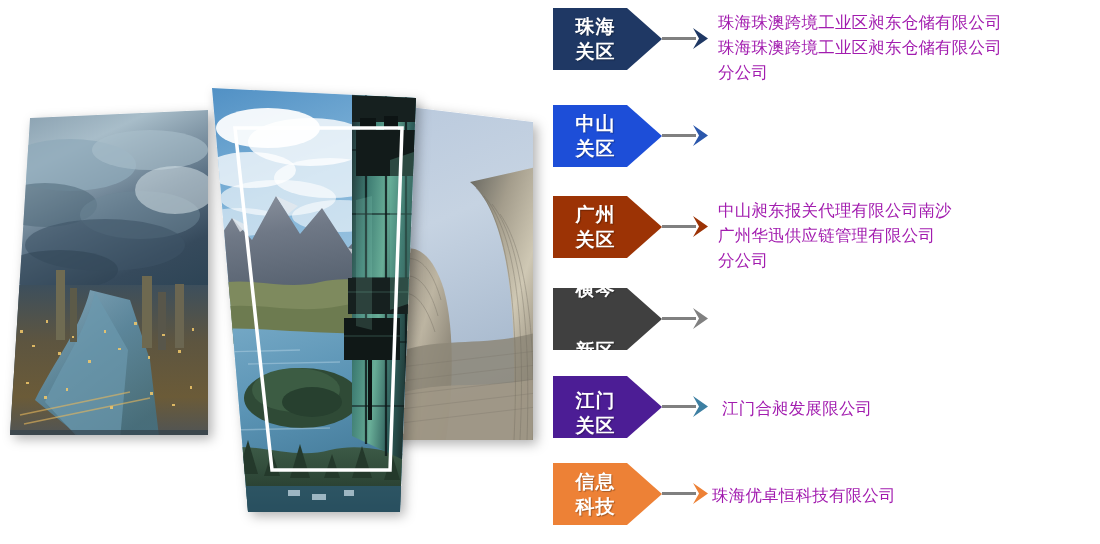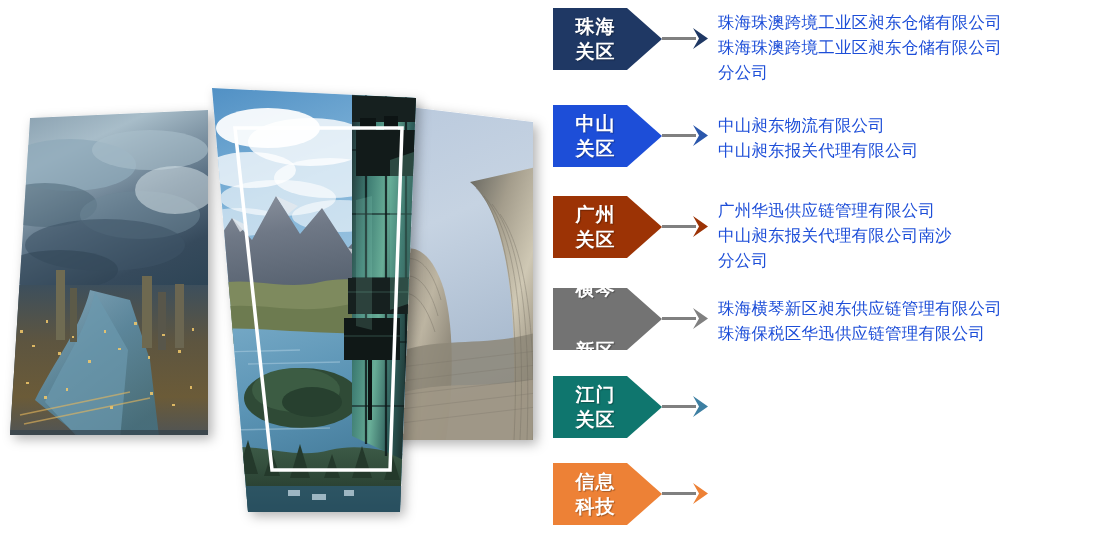--- a/index.html
+++ b/index.html
@@ -89,21 +89,21 @@
     left: 30px;
     top: 20px;
     width: 18px;
     height: 21px;
   }
 
   .desc {
     flex: 1 1 auto;
     padding-left: 8px;
     padding-top: 2px;
-    color: #1d4ed8;
+    color: #a21caf;
     font-size: 16.5px;
     line-height: 25px;
     letter-spacing: 0.2px;
   }
   .desc-line { white-space: nowrap; }
 </style>
 </head>
 <body>
 
 <div id="collage">
@@ -390,88 +390,86 @@
         <div class="badge-line">中山</div>
         <div class="badge-line">关区</div>
       </div>
     </div>
     <div class="arrow">
       <div class="arrow-shaft"></div>
       <svg class="arrow-head" viewBox="0 0 18 21">
         <path d="M1 0 L16 10.5 L1 21 L7 10.5 Z" fill="#2B57AC"></path>
       </svg>
     </div>
-    <div class="desc" style="padding-top:8px;">
-      <div class="desc-line">中山昶东物流有限公司</div>
-      <div class="desc-line">中山昶东报关代理有限公司</div>
-    </div>
   </div>
 
   <div class="row" style="top:196px;">
     <div class="badge-wrap">
       <div class="badge" style="background:#9C3305;">
         <div class="badge-line">广州</div>
         <div class="badge-line">关区</div>
       </div>
     </div>
     <div class="arrow">
       <div class="arrow-shaft"></div>
       <svg class="arrow-head" viewBox="0 0 18 21">
         <path d="M1 0 L16 10.5 L1 21 L7 10.5 Z" fill="#9C3305"></path>
       </svg>
     </div>
     <div class="desc">
+      <div class="desc-line">中山昶东报关代理有限公司南沙</div>
       <div class="desc-line">广州华迅供应链管理有限公司</div>
-      <div class="desc-line">中山昶东报关代理有限公司南沙</div>
       <div class="desc-line">分公司</div>
     </div>
   </div>
 
   <div class="row" style="top:288px;">
     <div class="badge-wrap">
-      <div class="badge" style="background:#737373;gap:37px;">
+      <div class="badge" style="background:#404040;gap:37px;">
         <div class="badge-line">横琴</div>
         <div class="badge-line">新区</div>
       </div>
     </div>
     <div class="arrow">
       <div class="arrow-shaft"></div>
       <svg class="arrow-head" viewBox="0 0 18 21">
         <path d="M1 0 L16 10.5 L1 21 L7 10.5 Z" fill="#808080"></path>
       </svg>
     </div>
-    <div class="desc" style="padding-top:8px;">
-      <div class="desc-line">珠海横琴新区昶东供应链管理有限公司</div>
-      <div class="desc-line">珠海保税区华迅供应链管理有限公司</div>
-    </div>
   </div>
 
   <div class="row" style="top:376px;">
     <div class="badge-wrap">
-      <div class="badge" style="background:#0f766e;">
+      <div class="badge" style="background:#4c1d95;justify-content:flex-end;">
         <div class="badge-line">江门</div>
         <div class="badge-line">关区</div>
       </div>
     </div>
     <div class="arrow">
       <div class="arrow-shaft"></div>
       <svg class="arrow-head" viewBox="0 0 18 21">
         <path d="M1 0 L16 10.5 L1 21 L7 10.5 Z" fill="#3D7FA2"></path>
       </svg>
+    </div>
+    <div class="desc" style="padding-top:20px;padding-left:12px;">
+      <div class="desc-line">江门合昶发展限公司</div>
     </div>
   </div>
 
   <div class="row" style="top:463px;">
     <div class="badge-wrap">
       <div class="badge" style="background:#ED8136;">
         <div class="badge-line">信息</div>
         <div class="badge-line">科技</div>
       </div>
     </div>
     <div class="arrow">
       <div class="arrow-shaft"></div>
       <svg class="arrow-head" viewBox="0 0 18 21">
         <path d="M1 0 L16 10.5 L1 21 L7 10.5 Z" fill="#ED8136"></path>
       </svg>
     </div>
+    <div class="desc" style="padding-top:20px;padding-left:2px;">
+      <div class="desc-line">珠海优卓恒科技有限公司</div>
+    </div>
   </div>
 
 </div>
 
 </body></html>

